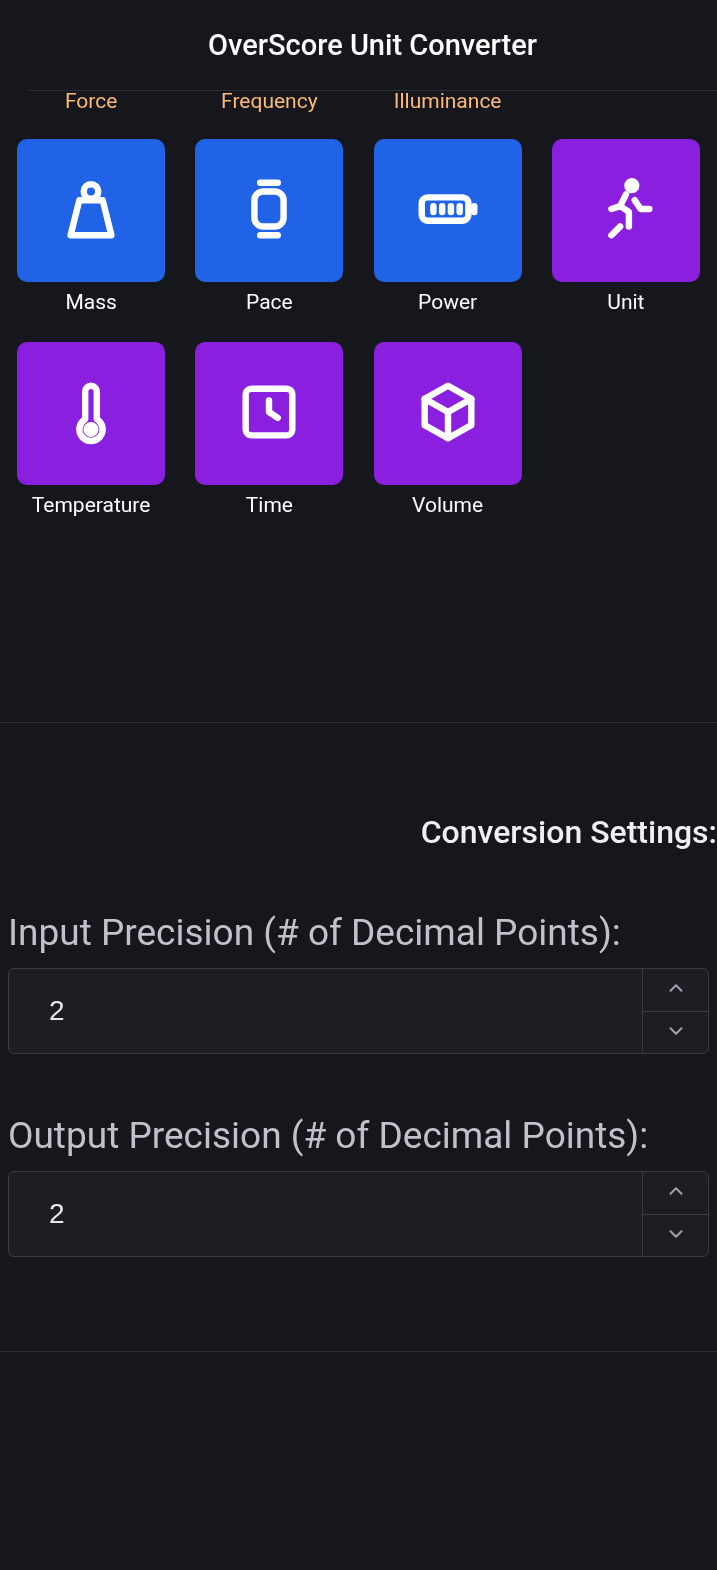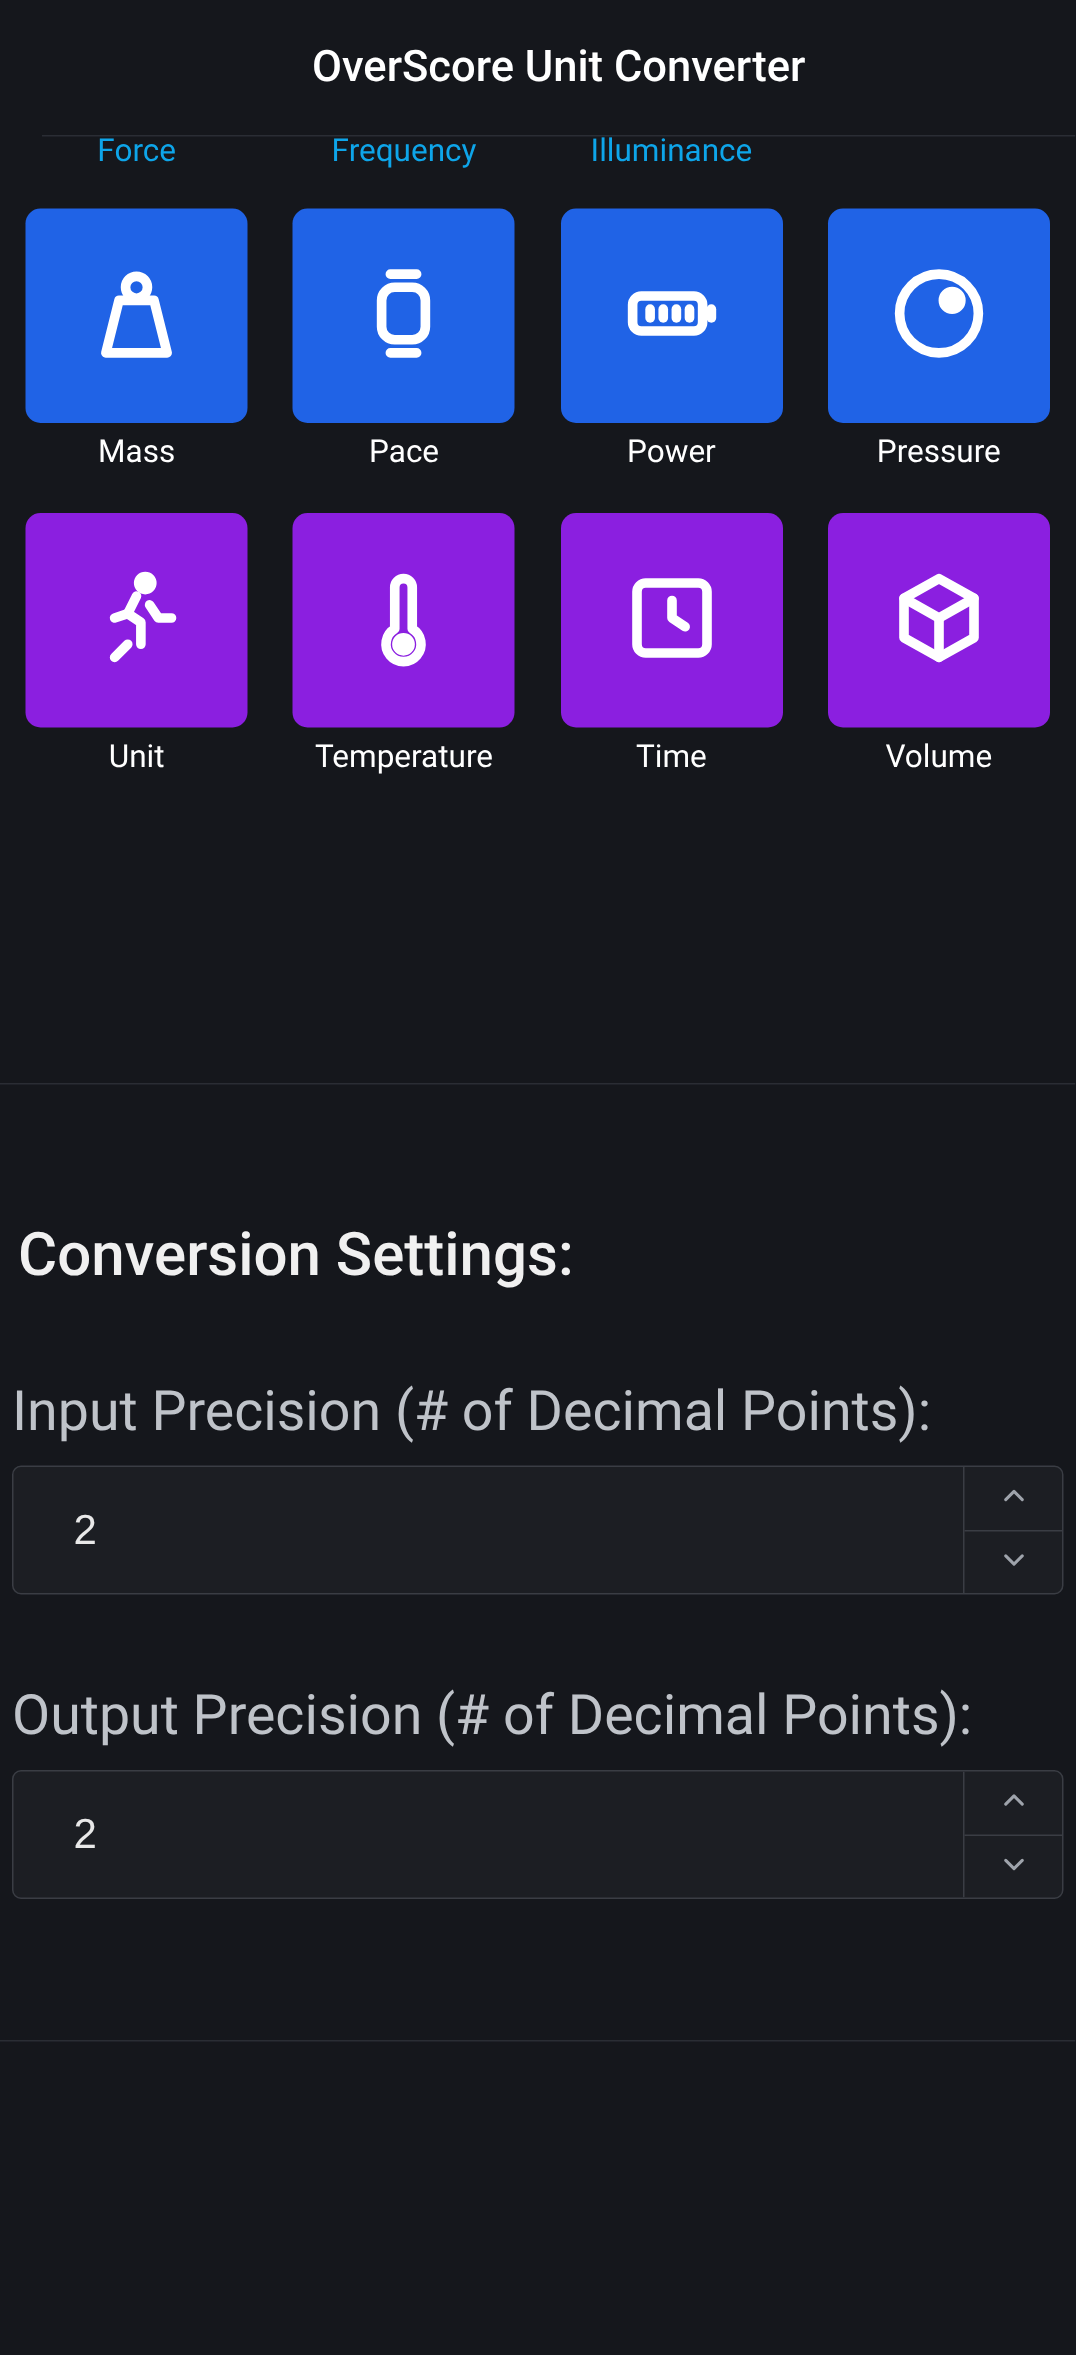--- a/index.html
+++ b/index.html
@@ -30,21 +30,21 @@
     padding: 0 16px;
     margin-top: -22px;
   }
   .cat {
     display: flex;
     flex-direction: column;
     align-items: center;
   }
   .cat-label-top {
     font-size: 21px;
-    color: #0ea5e9;
+    color: #fdba74;
     margin-bottom: 6px;
     white-space: nowrap;
   }
   .cat-label-bottom {
     font-size: 21px;
     color: #fff;
     margin-top: 8px;
     white-space: nowrap;
   }
   .tile {
@@ -71,22 +71,22 @@
     top: -2px;
   }
   .spacer {
     height: 205px;
   }
   .divider {
     border-top: 1px solid #2a2d34;
     margin-top: 0;
   }
   .settings-title {
-    text-align: left;
-    font-size: 40px;
+    text-align: right;
+    font-size: 32px;
     font-weight: 500;
     padding: 90px 0 60px;
     color: #f0f0f0;
     margin-left: 12px;
   }
   .setting-group {
     padding: 0 8px 60px;
   }
   .setting-label {
     font-size: 37px;
@@ -186,31 +186,20 @@
           <line x1="7" y1="11" x2="7" y2="13"></line>
           <line x1="10" y1="11" x2="10" y2="13"></line>
           <line x1="13" y1="11" x2="13" y2="13"></line>
           <line x1="16" y1="11" x2="16" y2="13"></line>
         </svg>
       </span>
     </div>
     <div class="cat-label-bottom">Power</div>
   </div>
 
-  <div class="cat">
-    <div class="tile blue">
-      <span>
-        <svg viewBox="0 0 24 24" fill="none" stroke="#fff" stroke-width="2.2" stroke-linecap="round" stroke-linejoin="round">
-          <circle cx="12" cy="12" r="9"></circle>
-          <circle cx="15" cy="9" r="2" fill="#fff"></circle>
-        </svg>
-      </span>
-    </div>
-    <div class="cat-label-bottom">Pressure</div>
-  </div>
 
   <div class="cat">
     <div class="tile purple">
       <span>
         <svg viewBox="0 0 24 24" fill="none" stroke="#fff" stroke-width="2.2" stroke-linecap="round" stroke-linejoin="round">
           <circle cx="14" cy="4" r="1.5" fill="#fff"></circle>
           <path d="M12 7l-2 4 3 2v5"></path>
           <path d="M10 11l-3 1"></path>
           <path d="M15 9l2 3h3"></path>
           <path d="M10 18l-3 3"></path>

